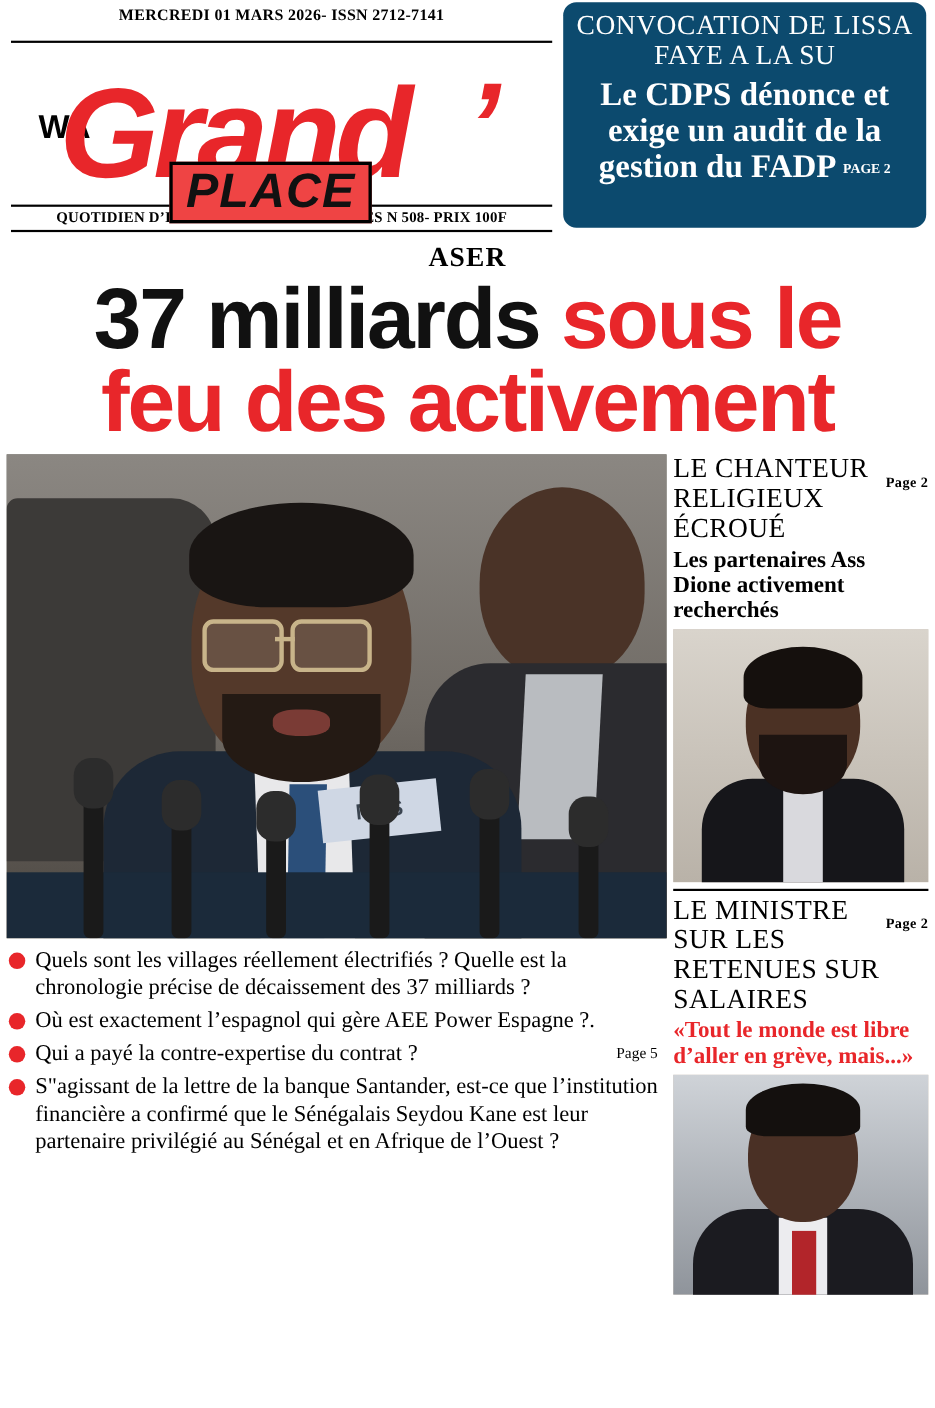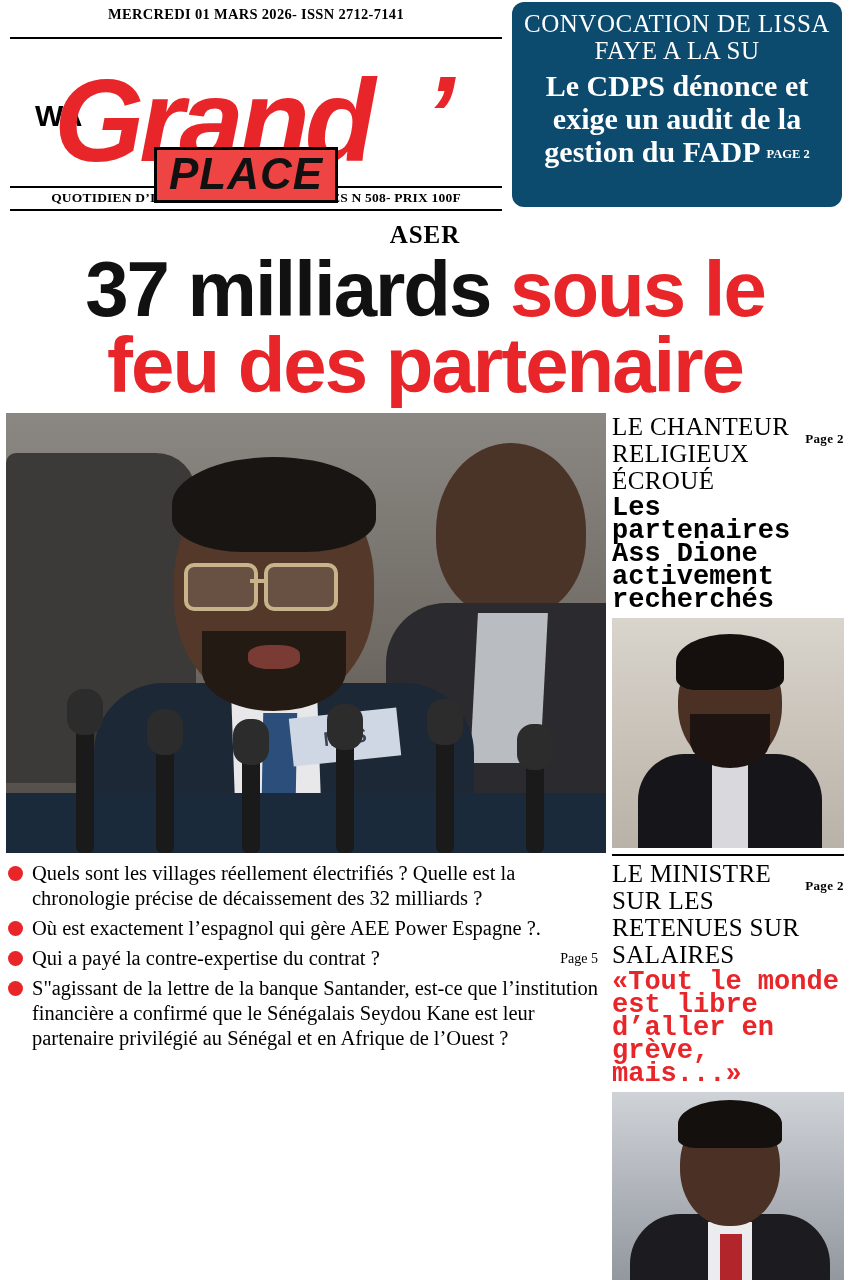--- a/index.html
+++ b/index.html
@@ -231,23 +231,23 @@
     font-weight: normal;
     letter-spacing: 0.4px;
   }
   .r-pageref {
     font-size: 13px;
     font-weight: bold;
     float: right;
     margin-top: 12px;
   }
   .r-sub {
-    font-family: Liberation Mono, monospace;
-    font-weight: bold;
-    font-size: 27px;
+    font-family: Liberation Serif, serif;
+    font-weight: bold;
+    font-size: 21px;
     line-height: 23px;
     margin-top: 3px;
   }
   .r-sub.red { color: #e8262a; }
   .r-photo {
     width: 232px;
     height: 230px;
     margin-top: 6px;
     overflow: hidden;
     position: relative;
@@ -379,21 +379,21 @@
       <div class="kicker">CONVOCATION DE LISSA FAYE A LA SU</div>
       <div class="headline"><span>Le CDPS dénonce et exige un audit de la gestion du FADP</span><span class="pageref">PAGE 2</span></div>
     </div>
 
   </div>
 
   <div class="aser-label">ASER</div>
   <div class="main-head">
     <span class="blk">37 milliards</span>
     <span class="red">sous le</span><br>
-    <span class="red">feu des partenaire</span>
+    <span class="red">feu des activement</span>
   </div>
 
   <div class="content">
 
     <div class="col-left">
 
       <div class="main-photo">
         <div class="mp-wall ph-bg"></div>
         <div class="mp-chair"></div>
         <div class="mp-man2-head"></div>
@@ -425,21 +425,21 @@
           </div>
         <div class="mic" style="left:430px;height:120px;">
             <span class="cap"></span>
           </div>
         <div class="mic" style="left:520px;height:95px;">
             <span class="cap"></span>
           </div>
       </div>
 
       <div class="bullets">
-        <div class="bullet-item">Quels sont les villages réellement  électrifiés ? Quelle est la chronologie précise de décaissement des 32 milliards ?</div>
+        <div class="bullet-item">Quels sont les villages réellement  électrifiés ? Quelle est la chronologie précise de décaissement des 37 milliards ?</div>
         <div class="bullet-item">Où est exactement l’espagnol qui gère AEE Power Espagne ?.</div>
         <div class="bullet-item">
           <span>Qui a payé la contre-expertise du contrat ?</span>
           <span class="page5">Page 5</span>
         </div>
         <div class="bullet-item">S"agissant de la lettre de la banque Santander, est-ce que l’institution financière a confirmé que le Sénégalais Seydou Kane est leur partenaire  privilégié  au Sénégal et en Afrique de l’Ouest ?</div>
       </div>
 
     </div>
 

